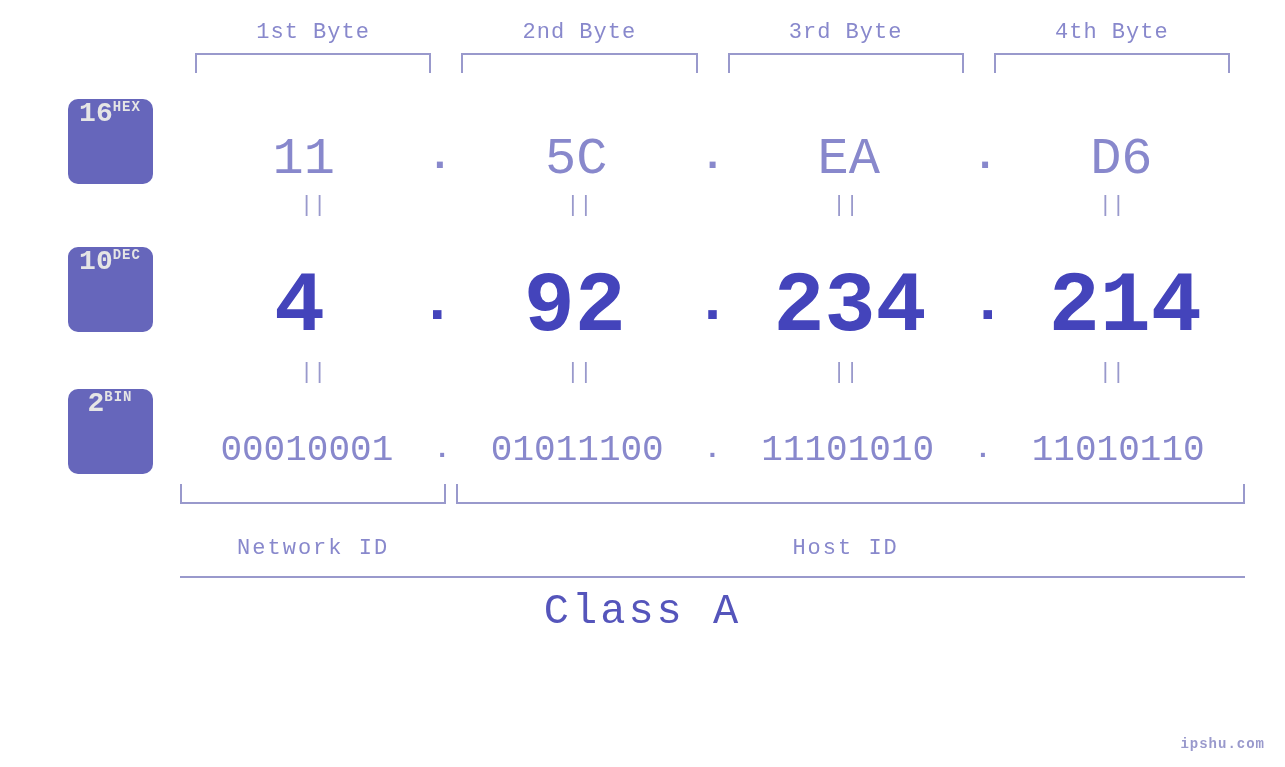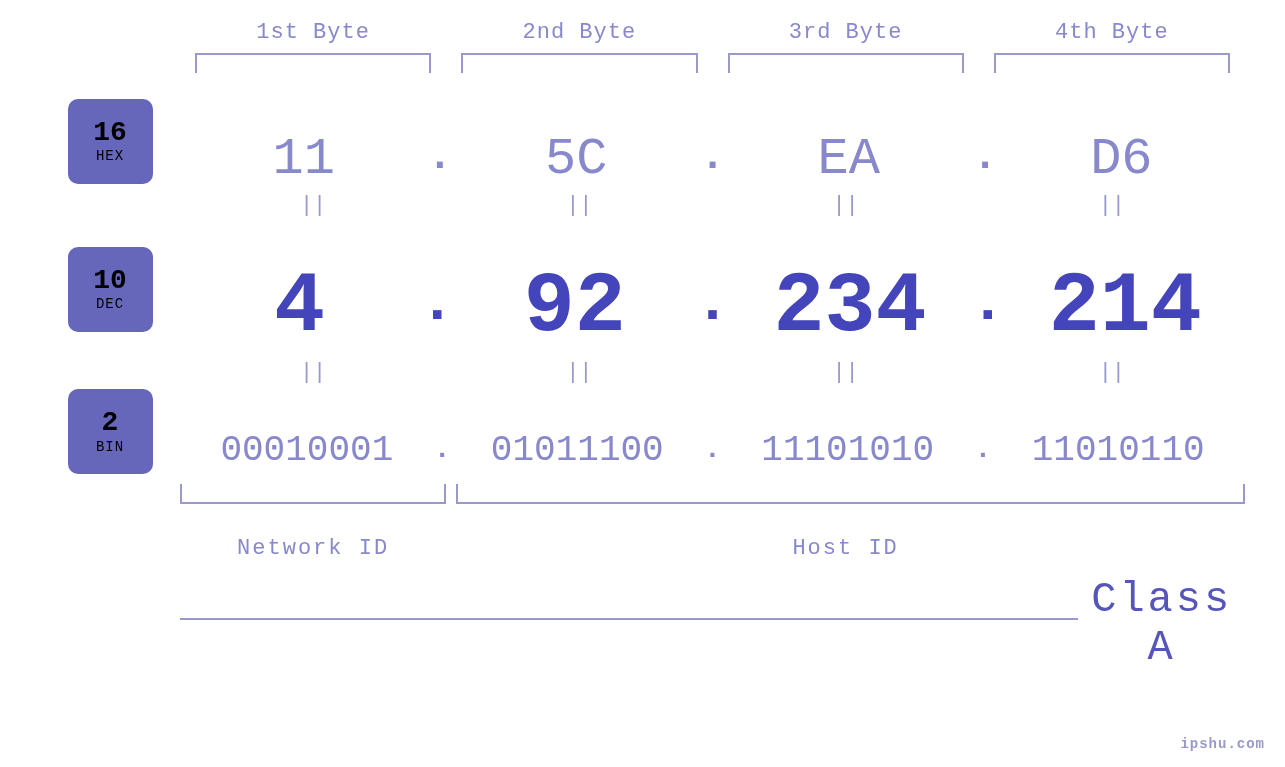--- a/index.html
+++ b/index.html
@@ -91,35 +91,35 @@
       display: flex;
       justify-content: center;
     }
 
     .base-badge {
       width: 85px;
       height: 85px;
       background: #6666bb;
       border-radius: 10px;
       display: flex;
-      flex-direction: column;
-      align-items: center;
+      flex-direction: row;
+      align-items: flex-start;
       justify-content: center;
-      color: #000000;
+      color: #e5e5e5;
     }
 
     .base-number {
       font-size: 28px;
       font-weight: bold;
       line-height: 1.1;
     }
 
     .base-name {
       font-size: 14px;
-      font-weight: normal;
+      font-weight: bold;
       letter-spacing: 1px;
     }
 
     .values-area {
       flex: 1;
       display: flex;
       align-items: center;
       justify-content: space-around;
       margin-top: 37px;
     }
@@ -263,21 +263,21 @@
       flex: 3;
       text-align: center;
       color: #8888cc;
       font-size: 22px;
       letter-spacing: 2px;
     }
 
     
     .class-row {
       display: flex;
-      flex-direction: row;
+      flex-direction: column;
       align-items: center;
       width: 100%;
     }
 
     .class-bracket-line {
       width: calc(100% - 140px);
       margin-left: 140px;
       height: 0;
       border-bottom: 2px solid #9999cc;
       margin-bottom: 10px;

